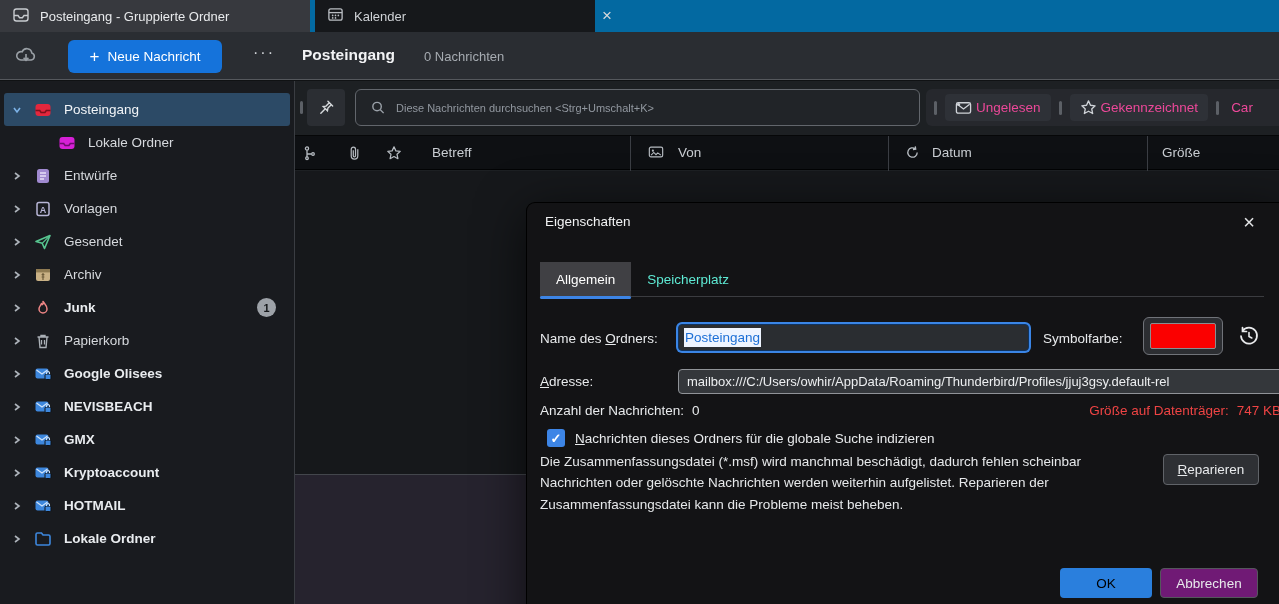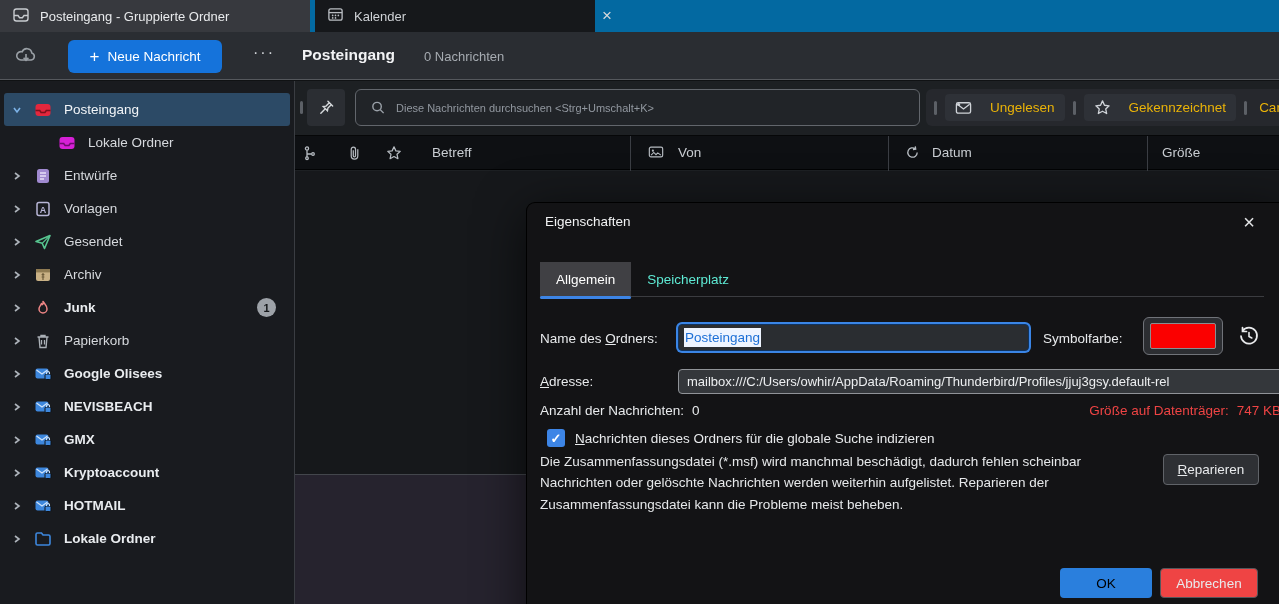--- a/index.html
+++ b/index.html
@@ -38,21 +38,21 @@
   
   .rpane { position:absolute; left:295px; top:81px; width:984px; height:523px; background:#1d2023; }
   .pinbtn { position:absolute; left:12px; top:8px; width:38px; height:37px; background:#2b2e33; border-radius:4px; display:flex; align-items:center; justify-content:center; }
   .grip0 { position:absolute; left:5px; top:20px; width:3px; height:13px; border-radius:2px; background:#5c6066; }
   .searchbox { position:absolute; left:60px; top:8px; width:565px; height:37px; background:#212428; border:1px solid #62666c; border-radius:6px; display:flex; align-items:center; }
   .searchbox svg { margin:0 10px 0 14px; flex:0 0 16px; }
   .searchbox input { flex:1; background:transparent; border:none; outline:none; color:#c6cad0; font-size:11px; font-family:inherit; }
   .searchbox input::placeholder { color:#9298a0; }
   .qfilter { position:absolute; left:631px; top:8px; width:353px; height:37px; background:#26282d; border-radius:6px 0 0 6px; display:flex; align-items:center; gap:8px; padding-left:8px; overflow:hidden; }
   .qgrip { width:3px; height:14px; border-radius:2px; background:#5c6066; flex:0 0 3px; }
-  .qbtn { height:27px; display:flex; align-items:center; gap:18px; padding:0 10px; border-radius:4px; background:#2e3137; color:#eab308; font-size:13.5px; white-space:nowrap; }
+  .qbtn { height:27px; display:flex; align-items:center; gap:4px; padding:0 10px; border-radius:4px; background:#2e3137; color:#ec4899; font-size:13.5px; white-space:nowrap; }
   .qbtn.plain { background:transparent; padding:0 4px; }
 
   
   .colhdr { position:absolute; left:0; top:54px; width:984px; height:35px; background:#0e1013; border-top:1px solid #060708; border-bottom:1px solid #020304; font-size:13.5px; color:#c9cdd2; }
   .colhdr .ic { position:absolute; top:9px; }
   .colhdr .ct { position:absolute; top:9px; }
   .cdiv { position:absolute; top:0; width:1px; height:35px; background:#3b3e44; }
 
   
   .threadpane { position:absolute; left:0; top:90px; width:984px; height:384px; background:#16181b; }
@@ -78,21 +78,21 @@
   .counts-left { position:absolute; left:13px; top:200px; font-size:13.5px; color:#e8eaec; }
   .counts-right { position:absolute; right:6px; top:200px; font-size:13.5px; color:#ef4444; }
   .cval { margin-left:8px; }
   .chkrow { position:absolute; left:20px; top:226px; display:flex; align-items:center; gap:10px; }
   .chkbox { width:18px; height:18px; background:#3d85e6; border-radius:3px; color:#fff; font-size:13px; font-weight:700; display:flex; align-items:center; justify-content:center; }
   .chklbl { font-size:13.5px; color:#e8eaec; }
   .repair-text { position:absolute; left:13px; top:248px; width:612px; font-size:13.5px; line-height:1.58; color:#e6e8ea; }
   .btn { border-radius:4px; font-size:13.5px; font-family:inherit; display:flex; align-items:center; justify-content:center; }
   .repair-btn { position:absolute; left:636px; top:251px; width:96px; height:31px; background:#2e3034; border:1px solid #606368; color:#e8eaec; }
   .ok-btn { position:absolute; left:533px; top:365px; width:92px; height:30px; background:#2a7fdd; border:none; color:#000000; }
-  .cancel-btn { position:absolute; left:633px; top:365px; width:98px; height:30px; background:#ef4444; border:1px solid #54575c; color:#e8eaec; }
+  .cancel-btn { position:absolute; left:633px; top:365px; width:98px; height:30px; background:#701a75; border:1px solid #54575c; color:#e8eaec; }
 </style>
 </head>
 <body>
 
 <div class="tabbar">
   <div class="tab active">
     <span>
       <svg width="18" height="18" viewBox="0 0 18 18">
           <rect x="2" y="3" width="14" height="12" rx="2.5" fill="none" stroke="#c8cbcf" stroke-width="1.4"></rect>
           <path d="M2 9.5 h4 l1.6 2.2 h2.8 L12 9.5 h4" fill="none" stroke="#c8cbcf" stroke-width="1.4"></path>

